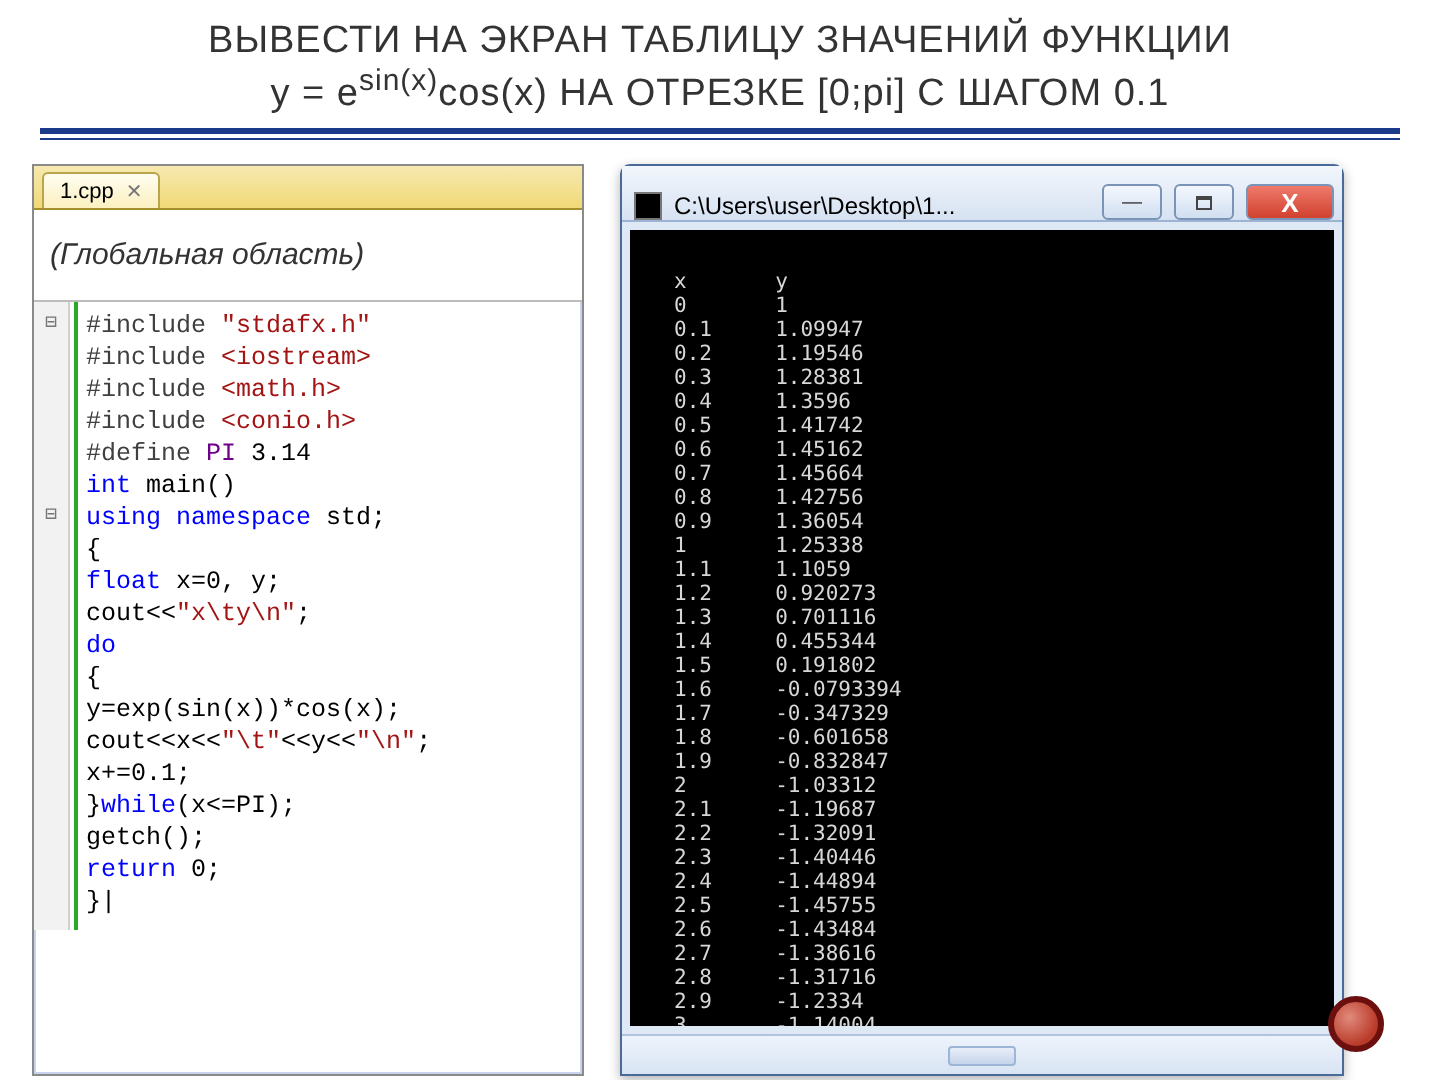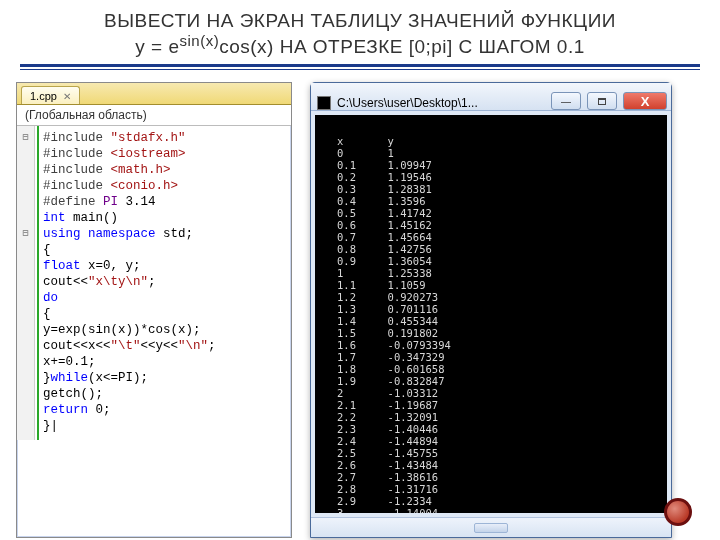--- a/index.html
+++ b/index.html
@@ -49,23 +49,24 @@
     border-radius: 3px 3px 0 0;
     display: flex;
     align-items: center;
     gap: 6px;
     margin-top: 19px;
   }
   .tab .x { color: #777; font-size: 10px; }
   .scopebar {
     border-bottom: 1px solid #bcbcbc;
     background: #fff;
-    font-size: 12px;
-    padding: 3px 8px;
+    font-size: 15px;
+    padding: 14px 8px;
     color: #333;
+    font-style: italic;
   }
   .code {
     display: flex;
     font-family: Consolas, "Courier New", monospace;
     font-size: 12.5px;
     line-height: 16px;
   }
   .gutter {
     width: 18px;
     background: #f2f2f2;

